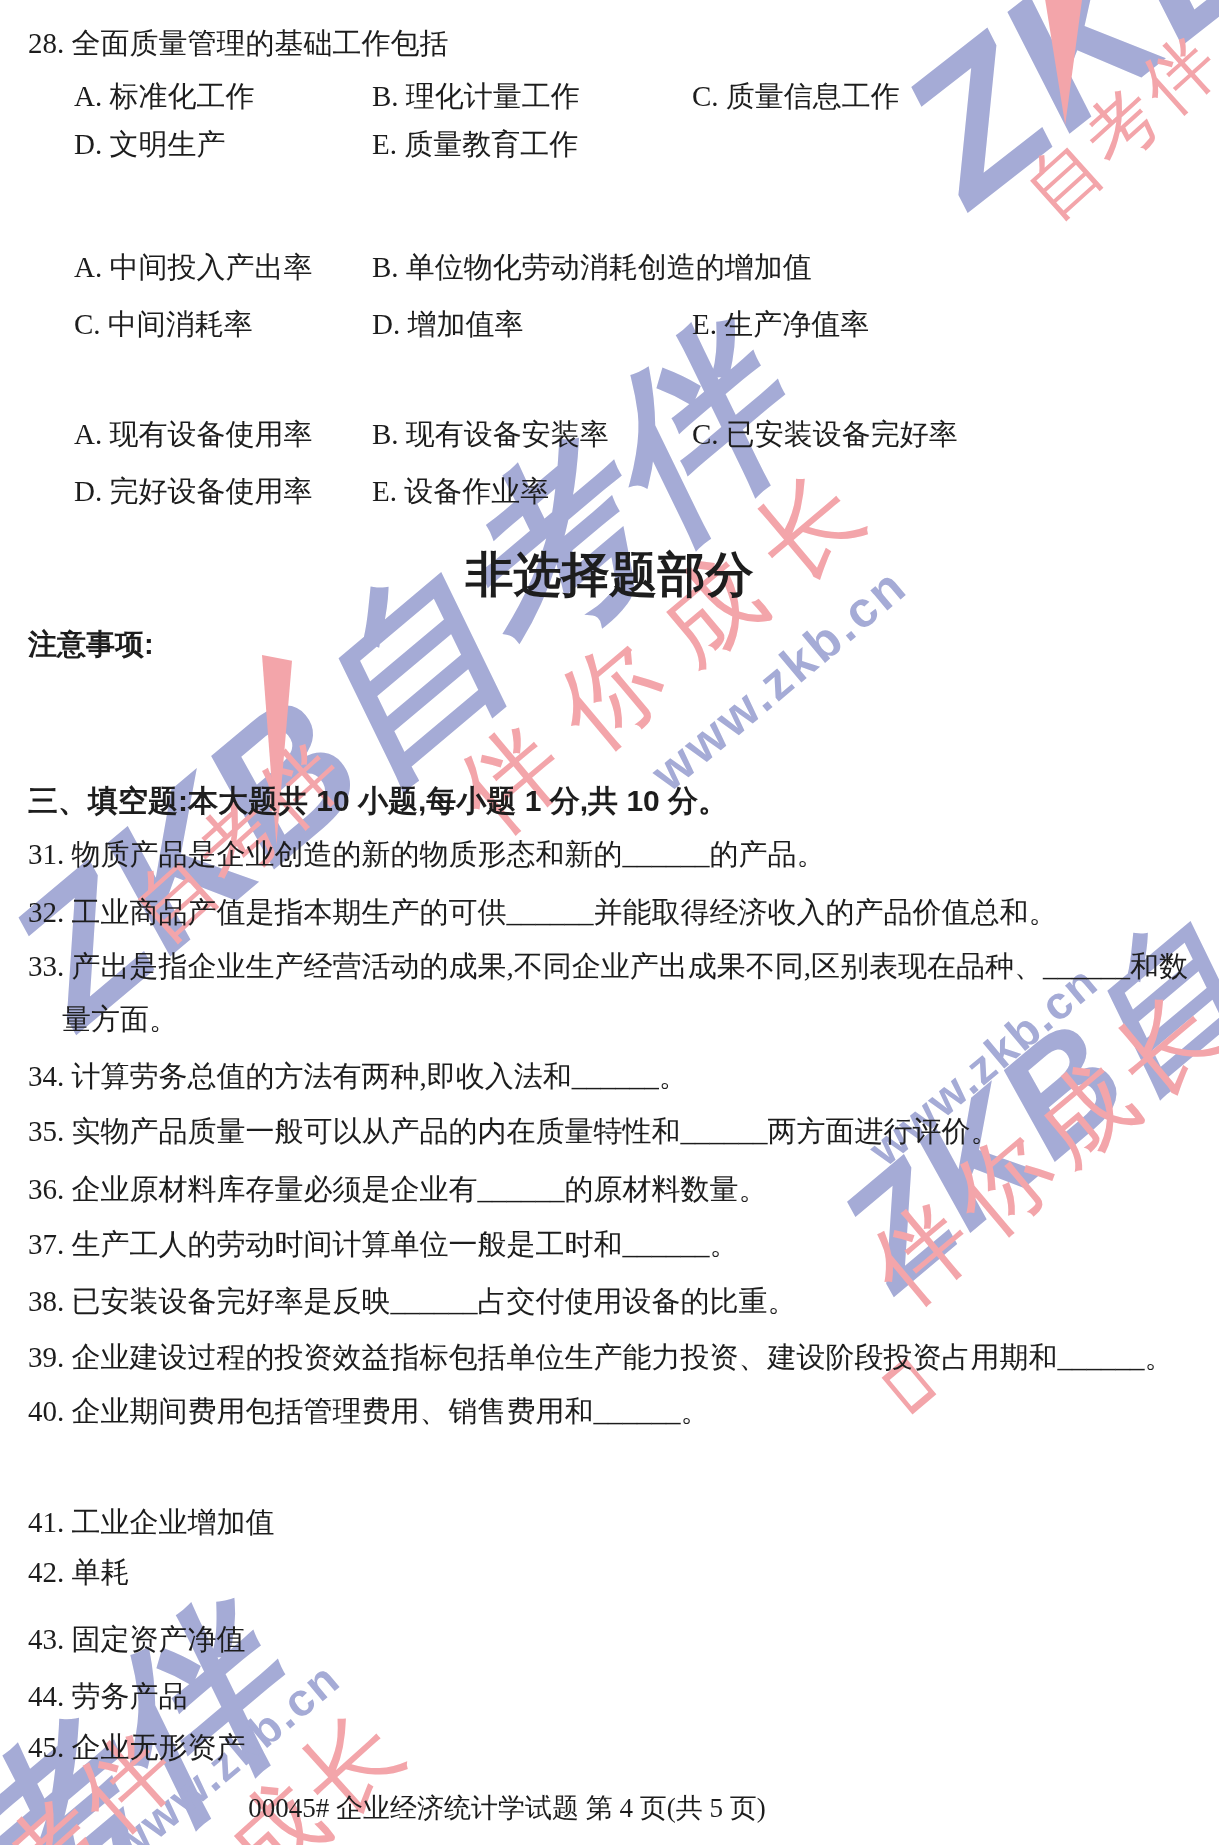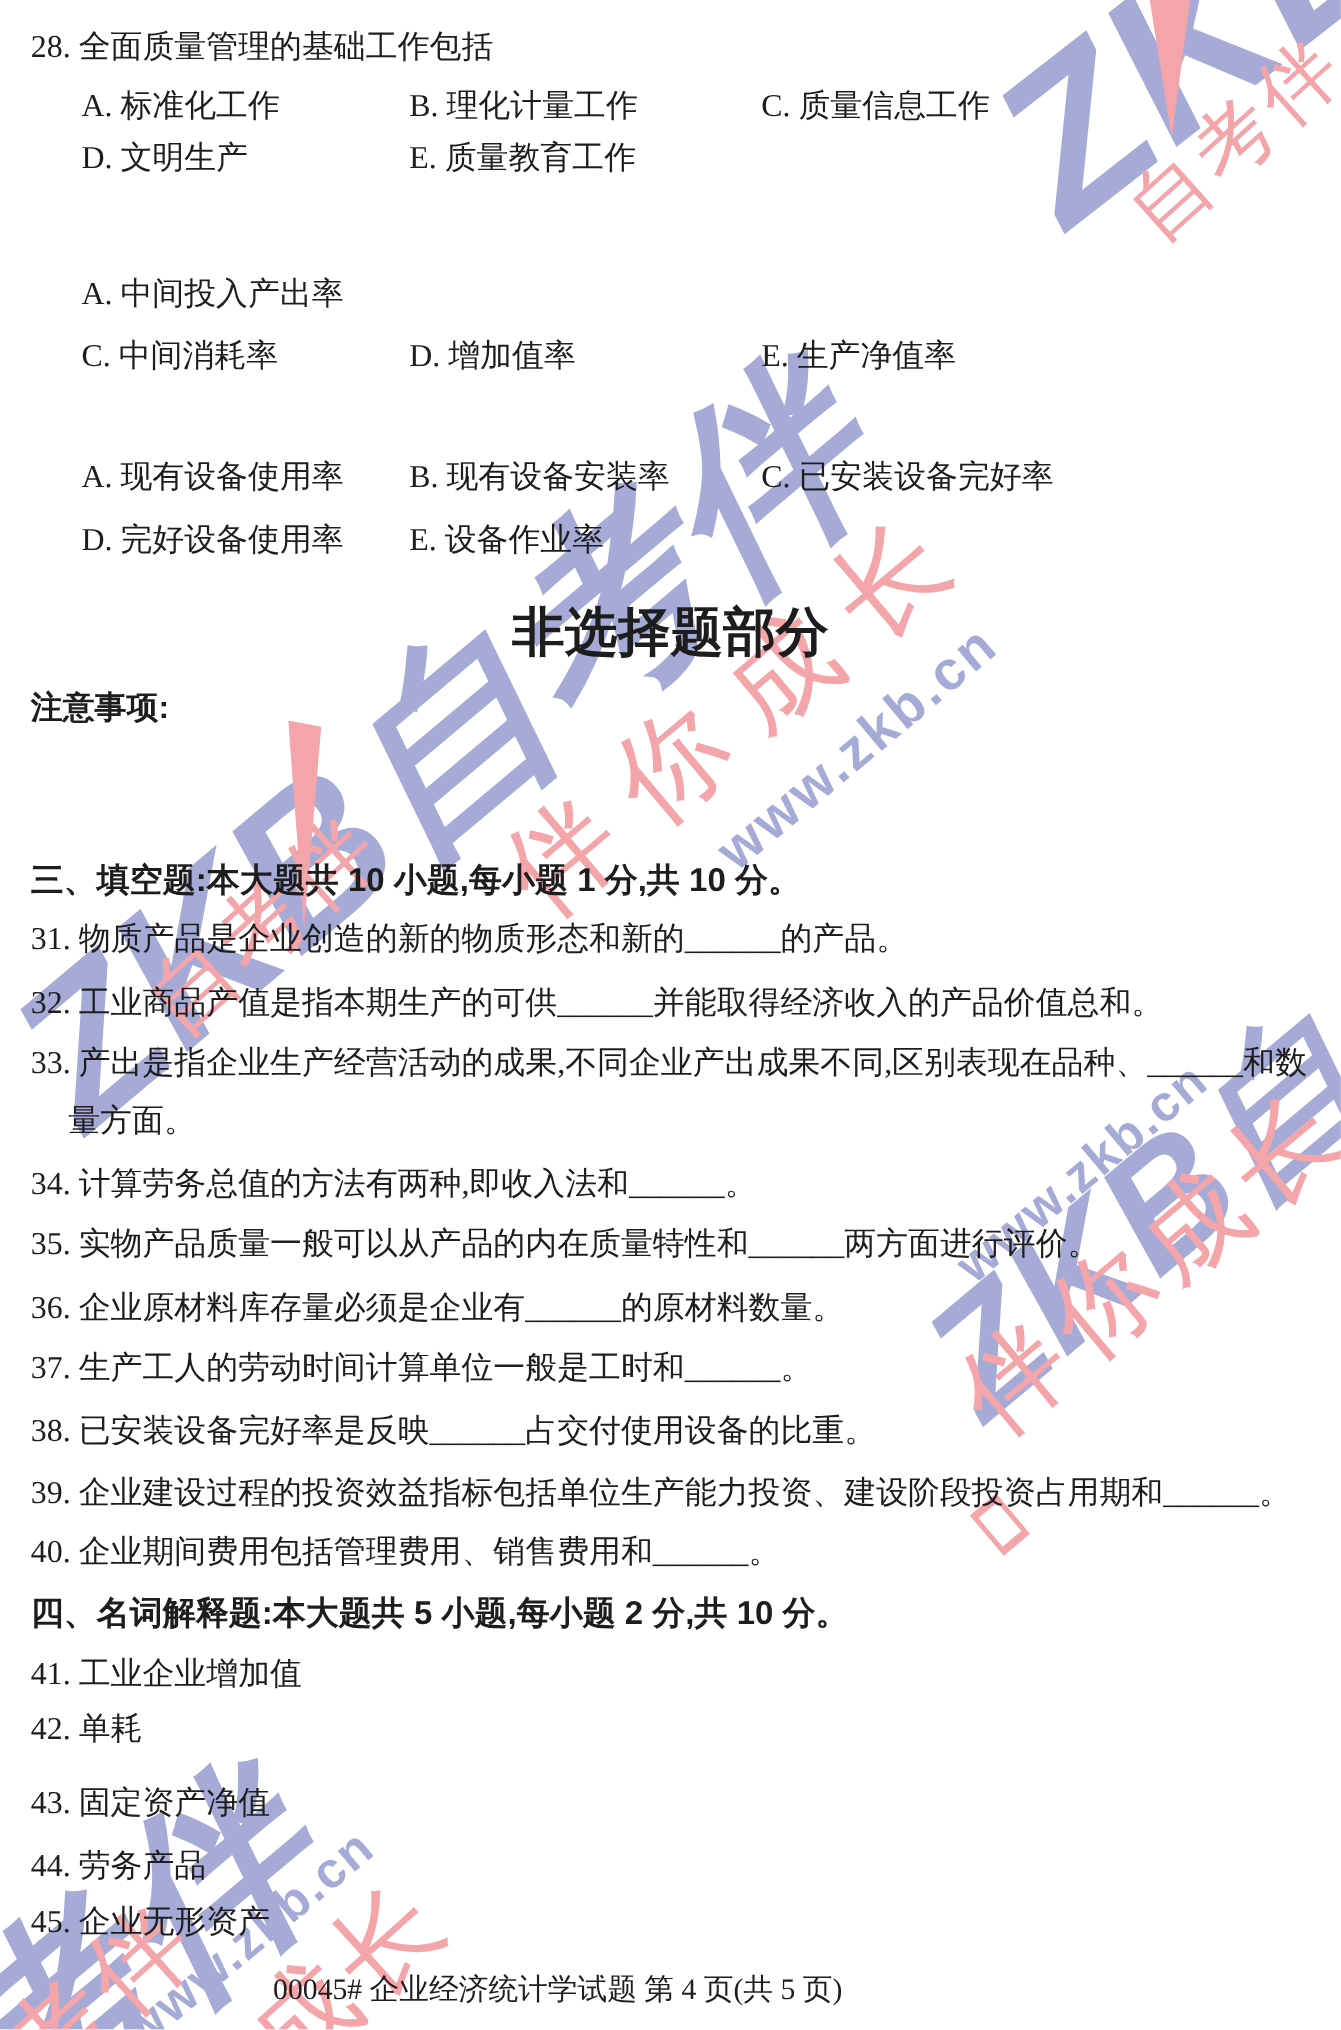--- a/index.html
+++ b/index.html
@@ -83,20 +83,21 @@
   <div class="wm wm-red" style="left:45px;top:1957px;font-size:95px;letter-spacing:8px;transform:rotate(-42deg);">伴你成长</div>
 
   <div class="line num" style="top:27px;">28. 全面质量管理的基础工作包括</div>
   <div class="line col-a" style="top:80px;">A. 标准化工作</div>
   <div class="line col-b" style="top:80px;">B. 理化计量工作</div>
   <div class="line col-c" style="top:80px;">C. 质量信息工作</div>
   <div class="line col-a" style="top:128px;">D. 文明生产</div>
   <div class="line col-b" style="top:128px;">E. 质量教育工作</div>
 
   <div class="line col-a" style="top:251px;">A. 中间投入产出率</div>
+  <div class="line col-b" style="top:251px;">B. 单位物化劳动消耗创造的增加值</div>
   <div class="line col-a" style="top:308px;">C. 中间消耗率</div>
   <div class="line col-b" style="top:308px;">D. 增加值率</div>
   <div class="line col-c" style="top:308px;">E. 生产净值率</div>
 
   <div class="line col-a" style="top:418px;">A. 现有设备使用率</div>
   <div class="line col-b" style="top:418px;">B. 现有设备安装率</div>
   <div class="line col-c" style="top:418px;">C. 已安装设备完好率</div>
   <div class="line col-a" style="top:475px;">D. 完好设备使用率</div>
   <div class="line col-b" style="top:475px;">E. 设备作业率</div>
 
@@ -110,21 +111,20 @@
   <div class="line num" style="top:950px;">33. 产出是指企业生产经营活动的成果,不同企业产出成果不同,区别表现在品种、______和数</div>
   <div class="line" style="left:62px;top:1003px;">量方面。</div>
   <div class="line num" style="top:1060px;">34. 计算劳务总值的方法有两种,即收入法和______。</div>
   <div class="line num" style="top:1115px;">35. 实物产品质量一般可以从产品的内在质量特性和______两方面进行评价。</div>
   <div class="line num" style="top:1173px;">36. 企业原材料库存量必须是企业有______的原材料数量。</div>
   <div class="line num" style="top:1228px;">37. 生产工人的劳动时间计算单位一般是工时和______。</div>
   <div class="line num" style="top:1285px;">38. 已安装设备完好率是反映______占交付使用设备的比重。</div>
   <div class="line num" style="top:1341px;text-align:center;">39. 企业建设过程的投资效益指标包括单位生产能力投资、建设阶段投资占用期和______。</div>
   <div class="line num" style="top:1395px;">40. 企业期间费用包括管理费用、销售费用和______。</div>
 
-  <div class="line num hd" style="top:1450px;">四、名词解释题:本大题共 5 小题,每小题 2 分,共 10 分。</div>
   <div class="line num" style="top:1506px;">41. 工业企业增加值</div>
   <div class="line num" style="top:1556px;">42. 单耗</div>
   <div class="line num" style="top:1623px;">43. 固定资产净值</div>
   <div class="line num" style="top:1680px;">44. 劳务产品</div>
   <div class="line num" style="top:1731px;">45. 企业无形资产</div>
 
   <div class="footer" style="top:1790px;">00045# 企业经济统计学试题 第 4 页(共 5 页)</div>
 
 </div>
 

